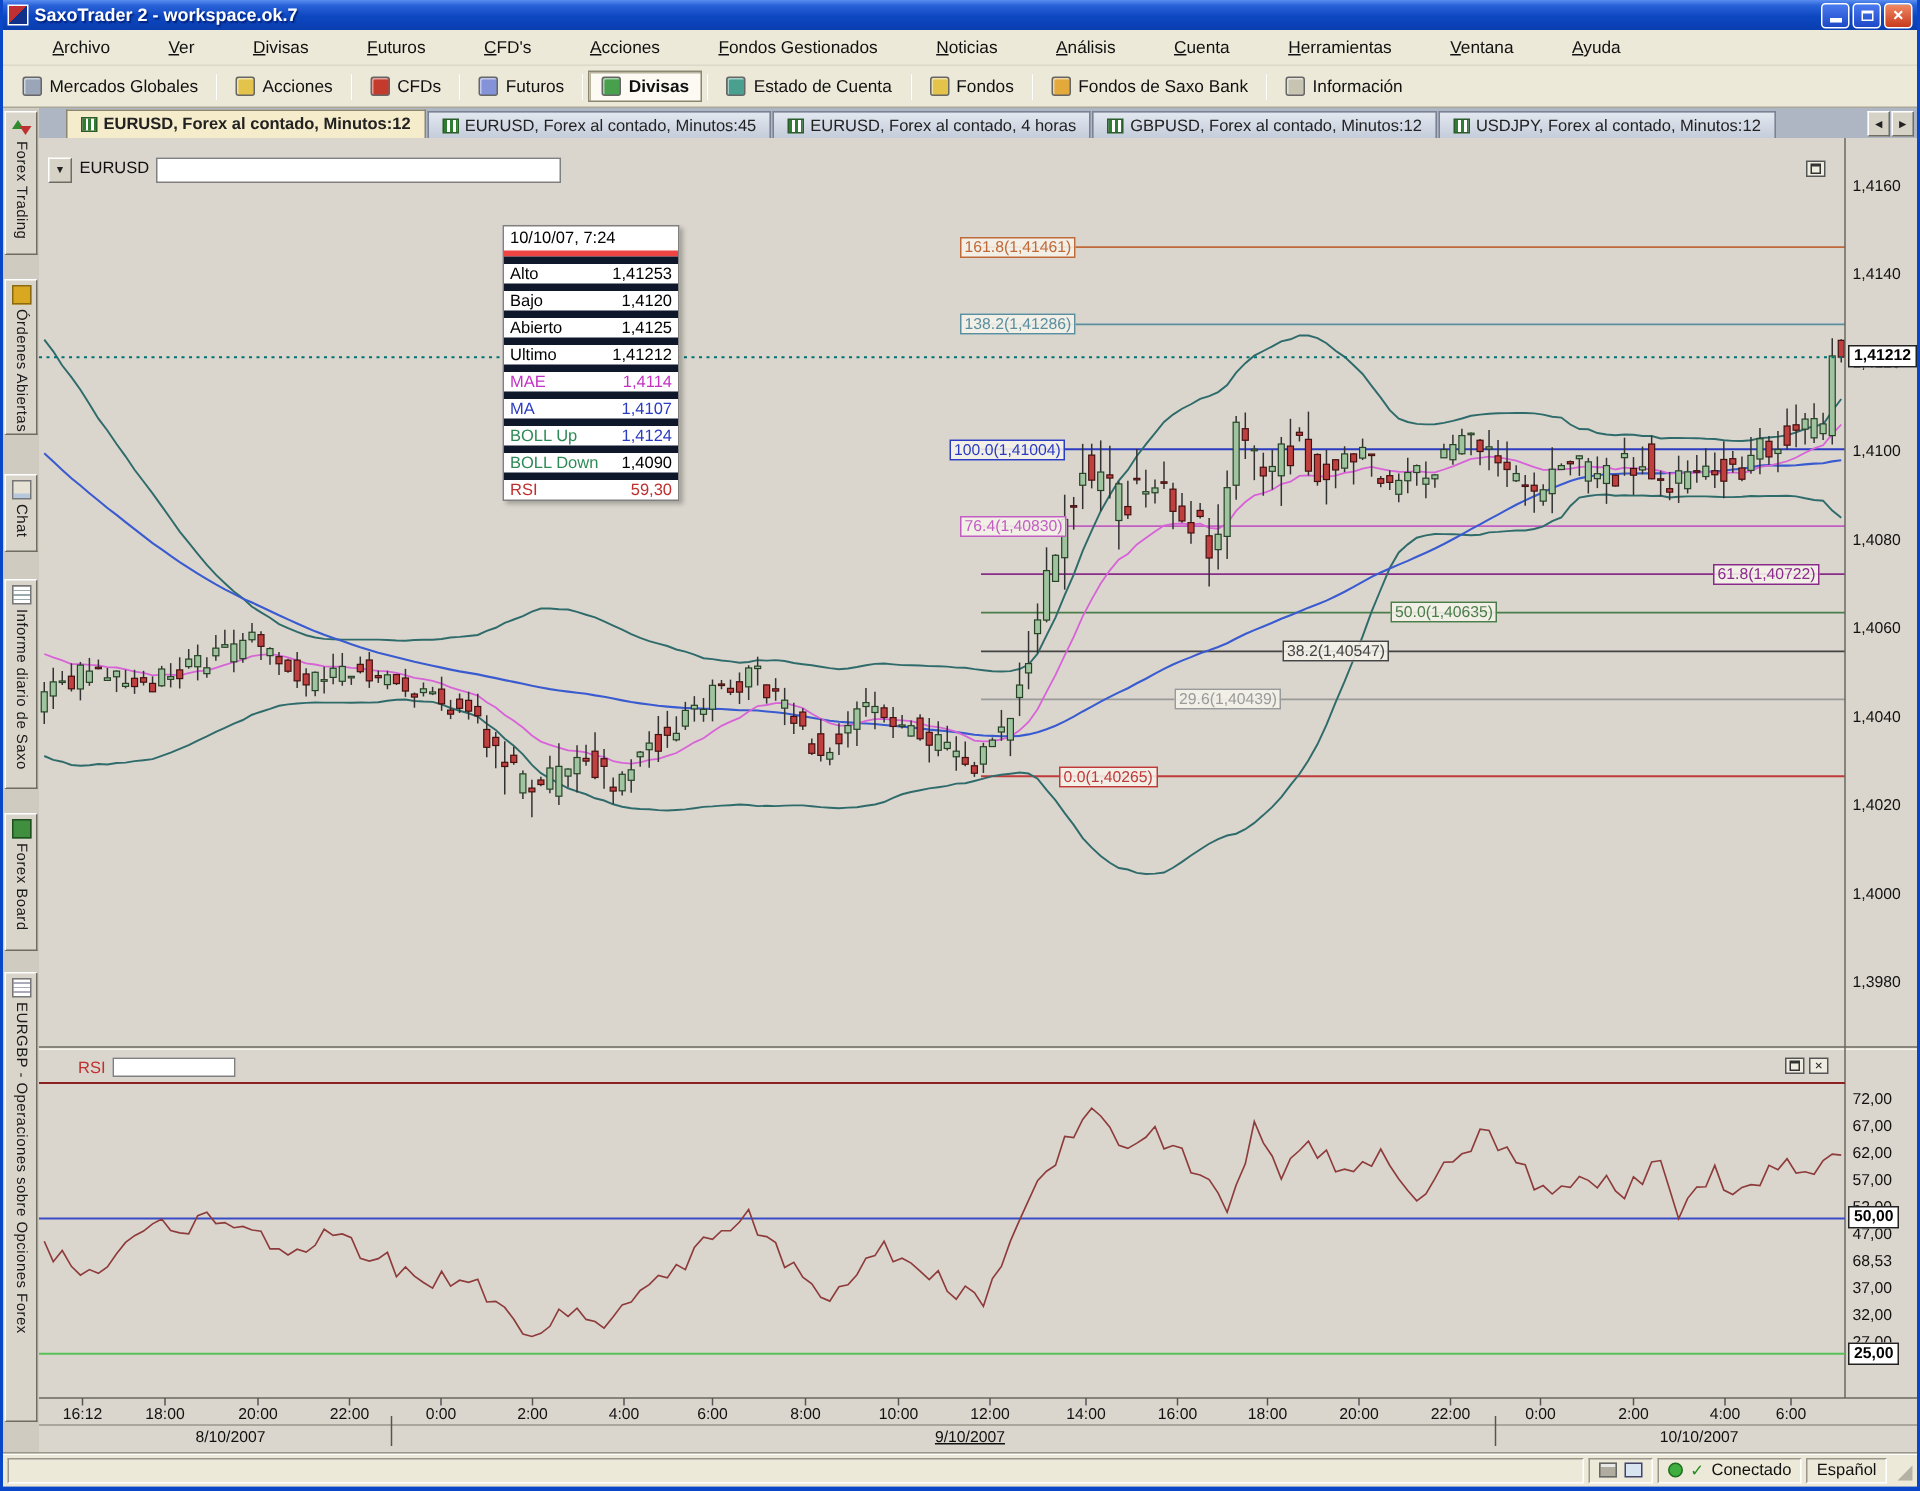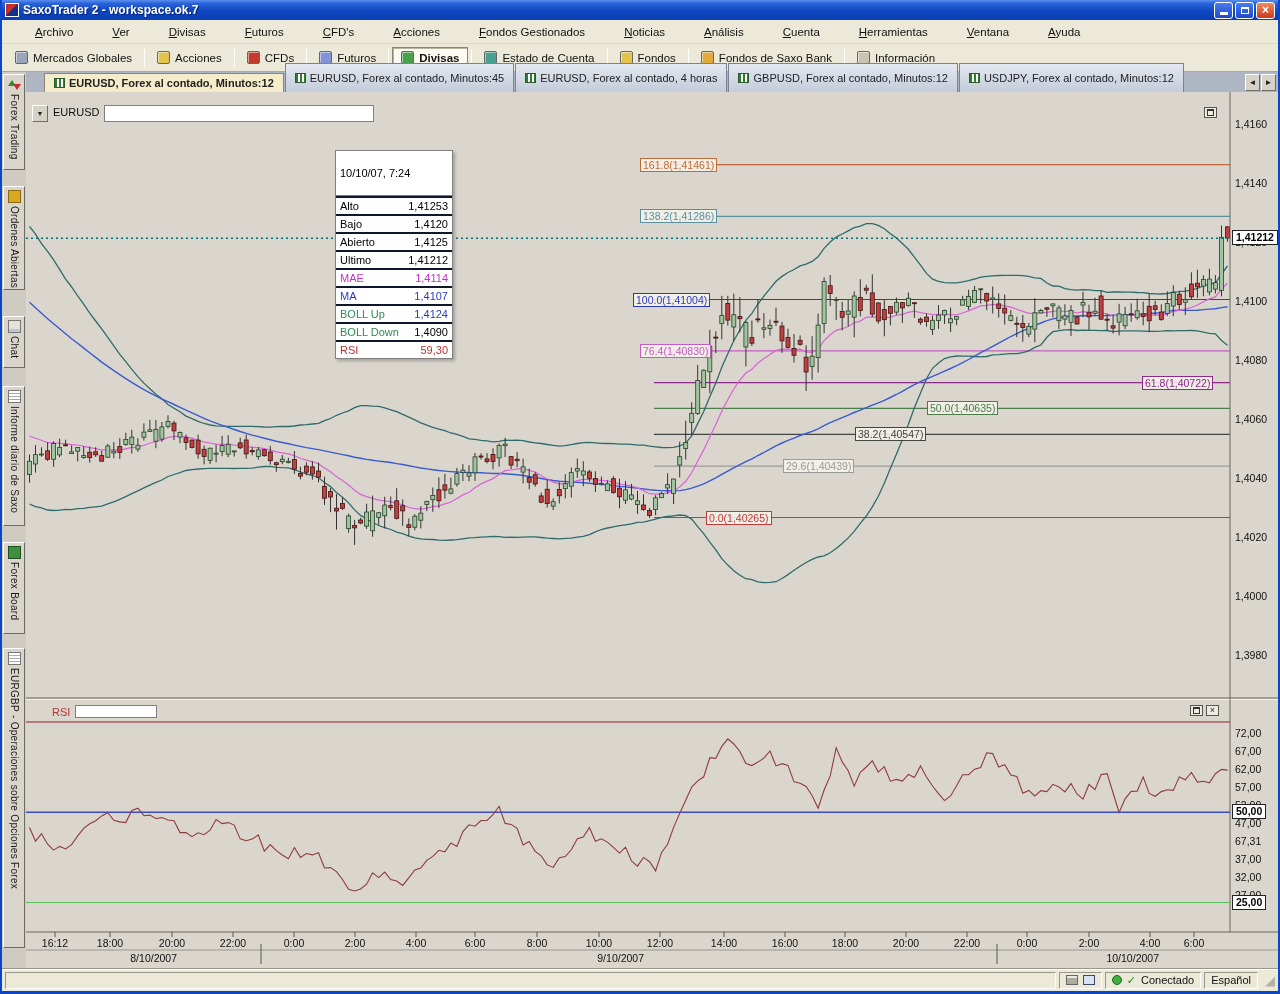--- a/index.html
+++ b/index.html
@@ -43,21 +43,21 @@
   .forex-arrows-icon::after{content:"";position:absolute;right:0;top:6px;border-left:4px solid transparent;
     border-right:4px solid transparent;border-top:6px solid #c03030;}
   .orders-icon{background:#d9a820;border:1px solid #8a6a10;}
   .chat-icon{background:#e6e2d4;border:1px solid #777;box-shadow:inset 0 -3px 0 #b8c8dc;}
   .report-icon{background:repeating-linear-gradient(180deg,#fff 0 2px,#9aa 2px 3px);border:1px solid #777;}
   .board-icon{background:#3f8f3f;border:1px solid #1f4f1f;}
   .options-icon{background:repeating-linear-gradient(180deg,#fff 0 2px,#aab 2px 3px);border:1px solid #777;}
   .right-col{flex:1;display:flex;flex-direction:column;}
   
   .tabbar{height:20px;background:#aeb6c4;display:flex;align-items:flex-end;padding-left:18px;position:relative;}
-  .tab{height:29px;display:flex;align-items:center;gap:4px;padding:0 9px;margin-right:1px;font-size:11px;
+  .tab{height:18px;display:flex;align-items:center;gap:4px;padding:0 9px;margin-right:1px;font-size:11px;
     background:linear-gradient(180deg,#e3e8f0,#c4ccda);border:1px solid #7a8294;border-bottom:none;color:#222;white-space:nowrap;}
   .tab.active{background:#f4ecca;border-color:#8a8670;font-weight:bold;height:19px;}
   .tab-icon{width:11px;height:10px;border:1px solid #2b5d2b;
     background:linear-gradient(90deg,#2e7d32 0 2px,#fff 2px 4px,#2e7d32 4px 6px,#fff 6px 8px,#2e7d32 8px);}
   .tab-scroll{position:absolute;right:2px;bottom:1px;display:flex;gap:1px;}
   .tab-arrow{width:15px;height:17px;background:#d6d2c6;border:1px solid;border-color:#fff #6f6d63 #6f6d63 #fff;
     font-size:8px;display:flex;align-items:center;justify-content:center;color:#222;}
   
   .chart-region{position:relative;width:1252px;height:876px;background:#dad6cd;overflow:hidden;}
   #chartSvg{position:absolute;left:0;top:0;}
@@ -79,22 +79,22 @@
   .mini-icons{position:absolute;display:flex;gap:3px;}
   .main-mini{left:1178px;top:15px;}
   .rsi-mini{left:1164px;top:613px;}
   .mini-btn{width:13px;height:11px;border:1px solid #555;background:#efece2;display:flex;align-items:center;
     justify-content:center;font-size:9px;line-height:1;color:#222;}
   .mini-btn::before{content:"";width:5px;height:4px;border:1px solid #333;border-top-width:2px;}
   .mini-btn.close-mini::before{display:none;}
   
   .tooltip{position:absolute;left:309px;top:58px;width:118px;background:#fff;border:1px solid #808080;
     box-shadow:2px 2px 3px rgba(0,0,0,.25);font-size:11px;z-index:20;}
-  .tt-header{padding:16px 4px;border-bottom:1px solid #ef4444;color:#000;}
-  .tt-row{display:flex;height:18px;align-items:center;border-top:2px solid #0f172a;}
+  .tt-header{padding:2px 4px;border-bottom:4px solid #ef4444;color:#000;}
+  .tt-row{display:flex;height:18px;align-items:center;border-top:5px solid #0f172a;}
   .tt-row:first-of-type{border-top:none;}
   .tt-label{flex:1;padding-left:4px;}
   .tt-value{padding-right:4px;text-align:right;}
   
   .statusbar{height:23px;background:#ece9d8;border-top:1px solid #9a968c;box-shadow:inset 0 1px 0 #fff;
     display:flex;align-items:center;gap:3px;padding:0 3px;font-size:11px;}
   .sb-panel{height:17px;border:1px solid;border-color:#9a968c #fff #fff #9a968c;display:flex;align-items:center;
     gap:5px;padding:0 6px;color:#111;}
   .sb-fill{flex:1;}
   .sb-icon{width:12px;height:10px;flex:none;}
@@ -695,21 +695,21 @@
           <div class="axis-label" style="position: absolute; left: 1209px; top: 438.7px;">1,4020</div>
           <div class="axis-label" style="position: absolute; left: 1209px; top: 497.7px;">1,4000</div>
           <div class="axis-label" style="position: absolute; left: 1209px; top: 556.7px;">1,3980</div>
           <div class="price-badge" style="position: absolute; left: 1206px; top: 138.16px;">1,41212</div>
           <div class="axis-label" style="position: absolute; left: 1209px; top: 634.88px;">72,00</div>
           <div class="axis-label" style="position: absolute; left: 1209px; top: 652.93px;">67,00</div>
           <div class="axis-label" style="position: absolute; left: 1209px; top: 670.98px;">62,00</div>
           <div class="axis-label" style="position: absolute; left: 1209px; top: 689.03px;">57,00</div>
           <div class="axis-label" style="position: absolute; left: 1209px; top: 707.08px;">52,00</div>
           <div class="axis-label" style="position: absolute; left: 1209px; top: 725.13px;">47,00</div>
-          <div class="axis-label" style="position: absolute; left: 1209px; top: 743.18px;">67,31</div>
+          <div class="axis-label" style="position: absolute; left: 1209px; top: 743.18px;">68,53</div>
           <div class="axis-label" style="position: absolute; left: 1209px; top: 761.23px;">37,00</div>
           <div class="axis-label" style="position: absolute; left: 1209px; top: 779.28px;">32,00</div>
           <div class="axis-label" style="position: absolute; left: 1209px; top: 797.33px;">27,00</div>
           <div class="price-badge" style="position: absolute; left: 1206px; top: 712.3px;">50,00</div>
           <div class="price-badge" style="position: absolute; left: 1206px; top: 802.55px;">25,00</div>
           <div class="time-label" style="position: absolute; left: 7px; top: 845px; width: 44px;">16:12</div>
           <div class="time-label" style="position: absolute; left: 62px; top: 845px; width: 44px;">18:00</div>
           <div class="time-label" style="position: absolute; left: 124px; top: 845px; width: 44px;">20:00</div>
           <div class="time-label" style="position: absolute; left: 185px; top: 845px; width: 44px;">22:00</div>
           <div class="time-label" style="position: absolute; left: 246px; top: 845px; width: 44px;">0:00</div>
@@ -722,21 +722,21 @@
           <div class="time-label" style="position: absolute; left: 676px; top: 845px; width: 44px;">14:00</div>
           <div class="time-label" style="position: absolute; left: 737px; top: 845px; width: 44px;">16:00</div>
           <div class="time-label" style="position: absolute; left: 797px; top: 845px; width: 44px;">18:00</div>
           <div class="time-label" style="position: absolute; left: 858px; top: 845px; width: 44px;">20:00</div>
           <div class="time-label" style="position: absolute; left: 919px; top: 845px; width: 44px;">22:00</div>
           <div class="time-label" style="position: absolute; left: 979px; top: 845px; width: 44px;">0:00</div>
           <div class="time-label" style="position: absolute; left: 1041px; top: 845px; width: 44px;">2:00</div>
           <div class="time-label" style="position: absolute; left: 1102px; top: 845px; width: 44px;">4:00</div>
           <div class="time-label" style="position: absolute; left: 1146px; top: 845px; width: 44px;">6:00</div>
           <div class="date-label" style="position: absolute; left: 61px; top: 860px; width: 90px;">8/10/2007</div>
-          <div class="date-label" style="position: absolute; left: 528px; top: 860px; width: 90px;">9/10/2007</div>
+          <div class="date-label" style="position: absolute; left: 554px; top: 860px; width: 90px; text-decoration: underline;">9/10/2007</div>
           <div class="date-label" style="position: absolute; left: 1043px; top: 860px; width: 90px;">10/10/2007</div>
           <div class="fib-label" style="position: absolute; left: 614px; top: 65.705px; color: rgb(192, 106, 58); border-color: rgb(192, 106, 58);">161.8(1,41461)</div>
           <div class="fib-label" style="position: absolute; left: 614px; top: 117.33px; color: rgb(91, 143, 160); border-color: rgb(91, 143, 160);">138.2(1,41286)</div>
           <div class="fib-label" style="position: absolute; left: 607px; top: 200.52px; color: rgb(43, 60, 192); border-color: rgb(43, 60, 192);">100.0(1,41004)</div>
           <div class="fib-label" style="position: absolute; left: 614px; top: 251.85px; color: rgb(194, 94, 194); border-color: rgb(194, 94, 194);">76.4(1,40830)</div>
           <div class="fib-label" style="position: absolute; left: 1116px; top: 283.71px; color: rgb(138, 43, 138); border-color: rgb(138, 43, 138);">61.8(1,40722)</div>
           <div class="fib-label" style="position: absolute; left: 901px; top: 309.375px; color: rgb(74, 125, 74); border-color: rgb(74, 125, 74);">50.0(1,40635)</div>
           <div class="fib-label" style="position: absolute; left: 829px; top: 335.335px; color: rgb(68, 68, 68); border-color: rgb(68, 68, 68);">38.2(1,40547)</div>
           <div class="fib-label" style="position: absolute; left: 757px; top: 367.195px; color: rgb(154, 154, 154); border-color: rgb(154, 154, 154);">29.6(1,40439)</div>
           <div class="fib-label" style="position: absolute; left: 680px; top: 418.525px; color: rgb(192, 58, 58); border-color: rgb(192, 58, 58);">0.0(1,40265)</div>

